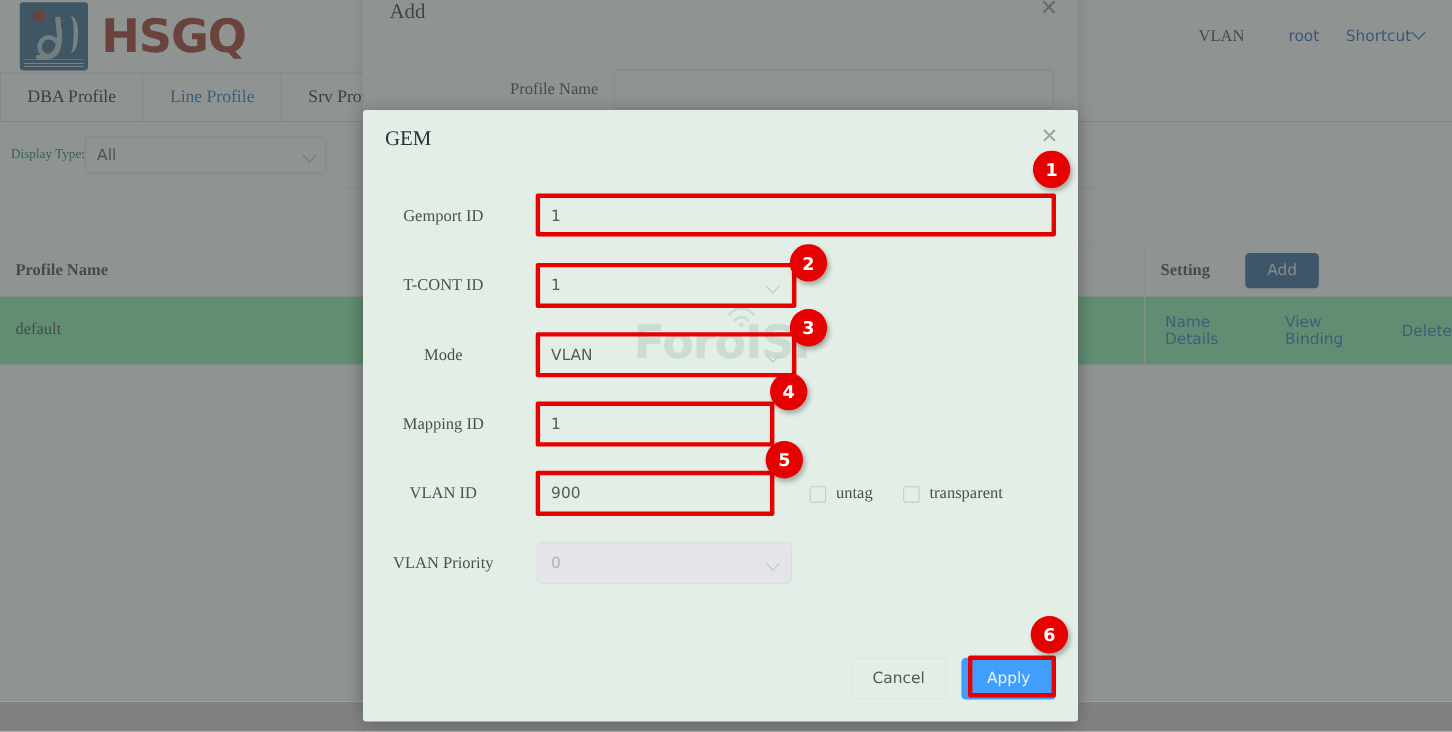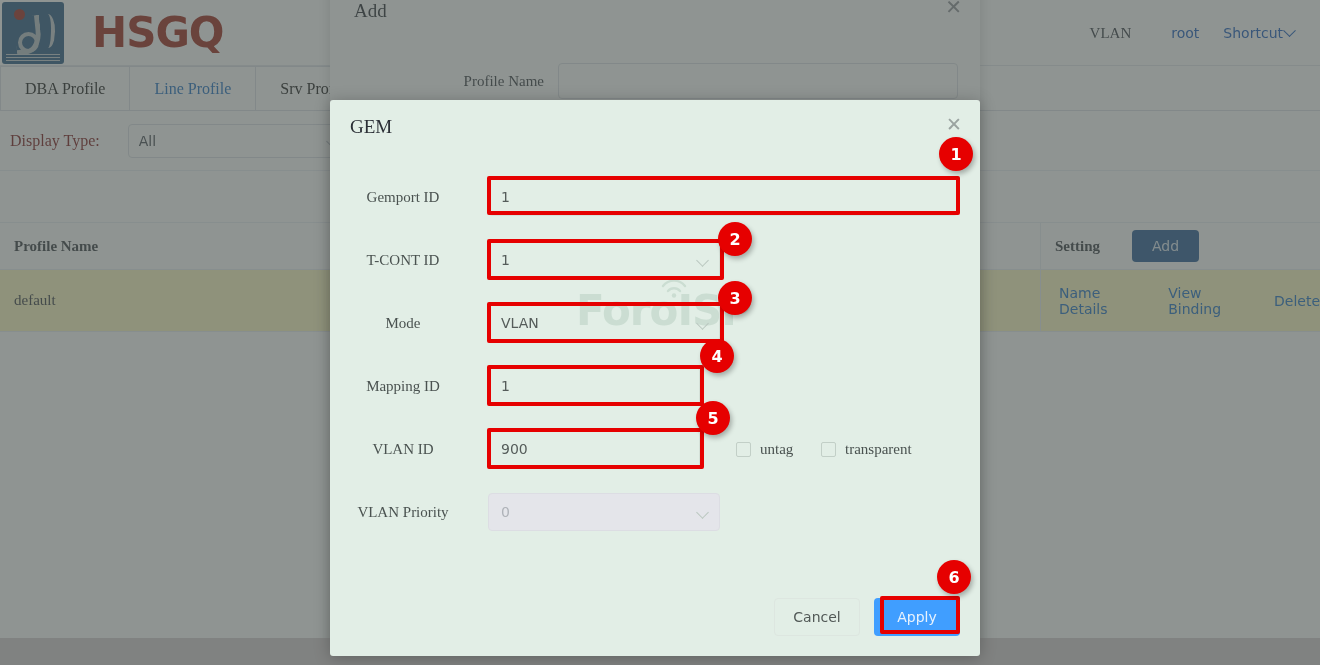--- a/index.html
+++ b/index.html
@@ -20,22 +20,22 @@
   }
 
   
   .topbar {
     position: absolute; left: 0; top: 0;
     width: 1320px; height: 66px;
     background: #ffffff;
     border-bottom: 1px solid #e4e7ed;
   }
   .logo-wrap {
-    position: absolute; left: 2px; top: 2px;
-    display: flex; align-items: center; gap: 24px;
+    position: absolute; left: 18px; top: 2px;
+    display: flex; align-items: center; gap: 8px;
   }
   .logo-mark {
     width: 62px; height: 62px;
     background: #2e5d86;
     border-radius: 3px;
     position: relative;
     overflow: hidden;
   }
   .logo-mark .dot {
     position: absolute; left: 12px; top: 7px;
@@ -139,22 +139,22 @@
   .filterbar {
     position: absolute; left: 0; top: 111px;
     width: 1320px; height: 60px;
     background: #ffffff;
     display: flex; align-items: center;
     padding-left: 10px;
     border-bottom: 1px solid #ebeef5;
   }
   .filter-label {
     font-family: "Liberation Serif", serif;
-    font-size: 16px; color: #7f1d1d;
-    margin-right: 28px;
+    font-size: 12px; color: #0f766e;
+    margin-right: 0;
   }
   .filter-select {
     width: 220px; height: 34px;
     border: 1px solid #dcdfe6;
     border-radius: 4px;
     background: #fff;
     display: flex; align-items: center;
     padding: 0 10px;
     font-family: "DejaVu Sans", sans-serif;
     font-size: 14px;
@@ -197,21 +197,21 @@
     font-size: 14px;
     border: none; border-radius: 4px;
     padding: 8px 20px;
     cursor: pointer;
   }
   .table-row {
     position: absolute; left: 0; top: 270px;
     width: 1320px; height: 62px;
     border-bottom: 1px solid #ebeef5;
     display: flex; align-items: center;
-    background: #fef9c3;
+    background: #86efac;
   }
   .td {
     font-family: "Liberation Serif", serif;
     font-size: 15px;
     color: #3b3f46;
     padding-left: 14px;
     height: 62px;
     display: flex; align-items: center;
   }
   .td.c1 { width: 1040px; }

